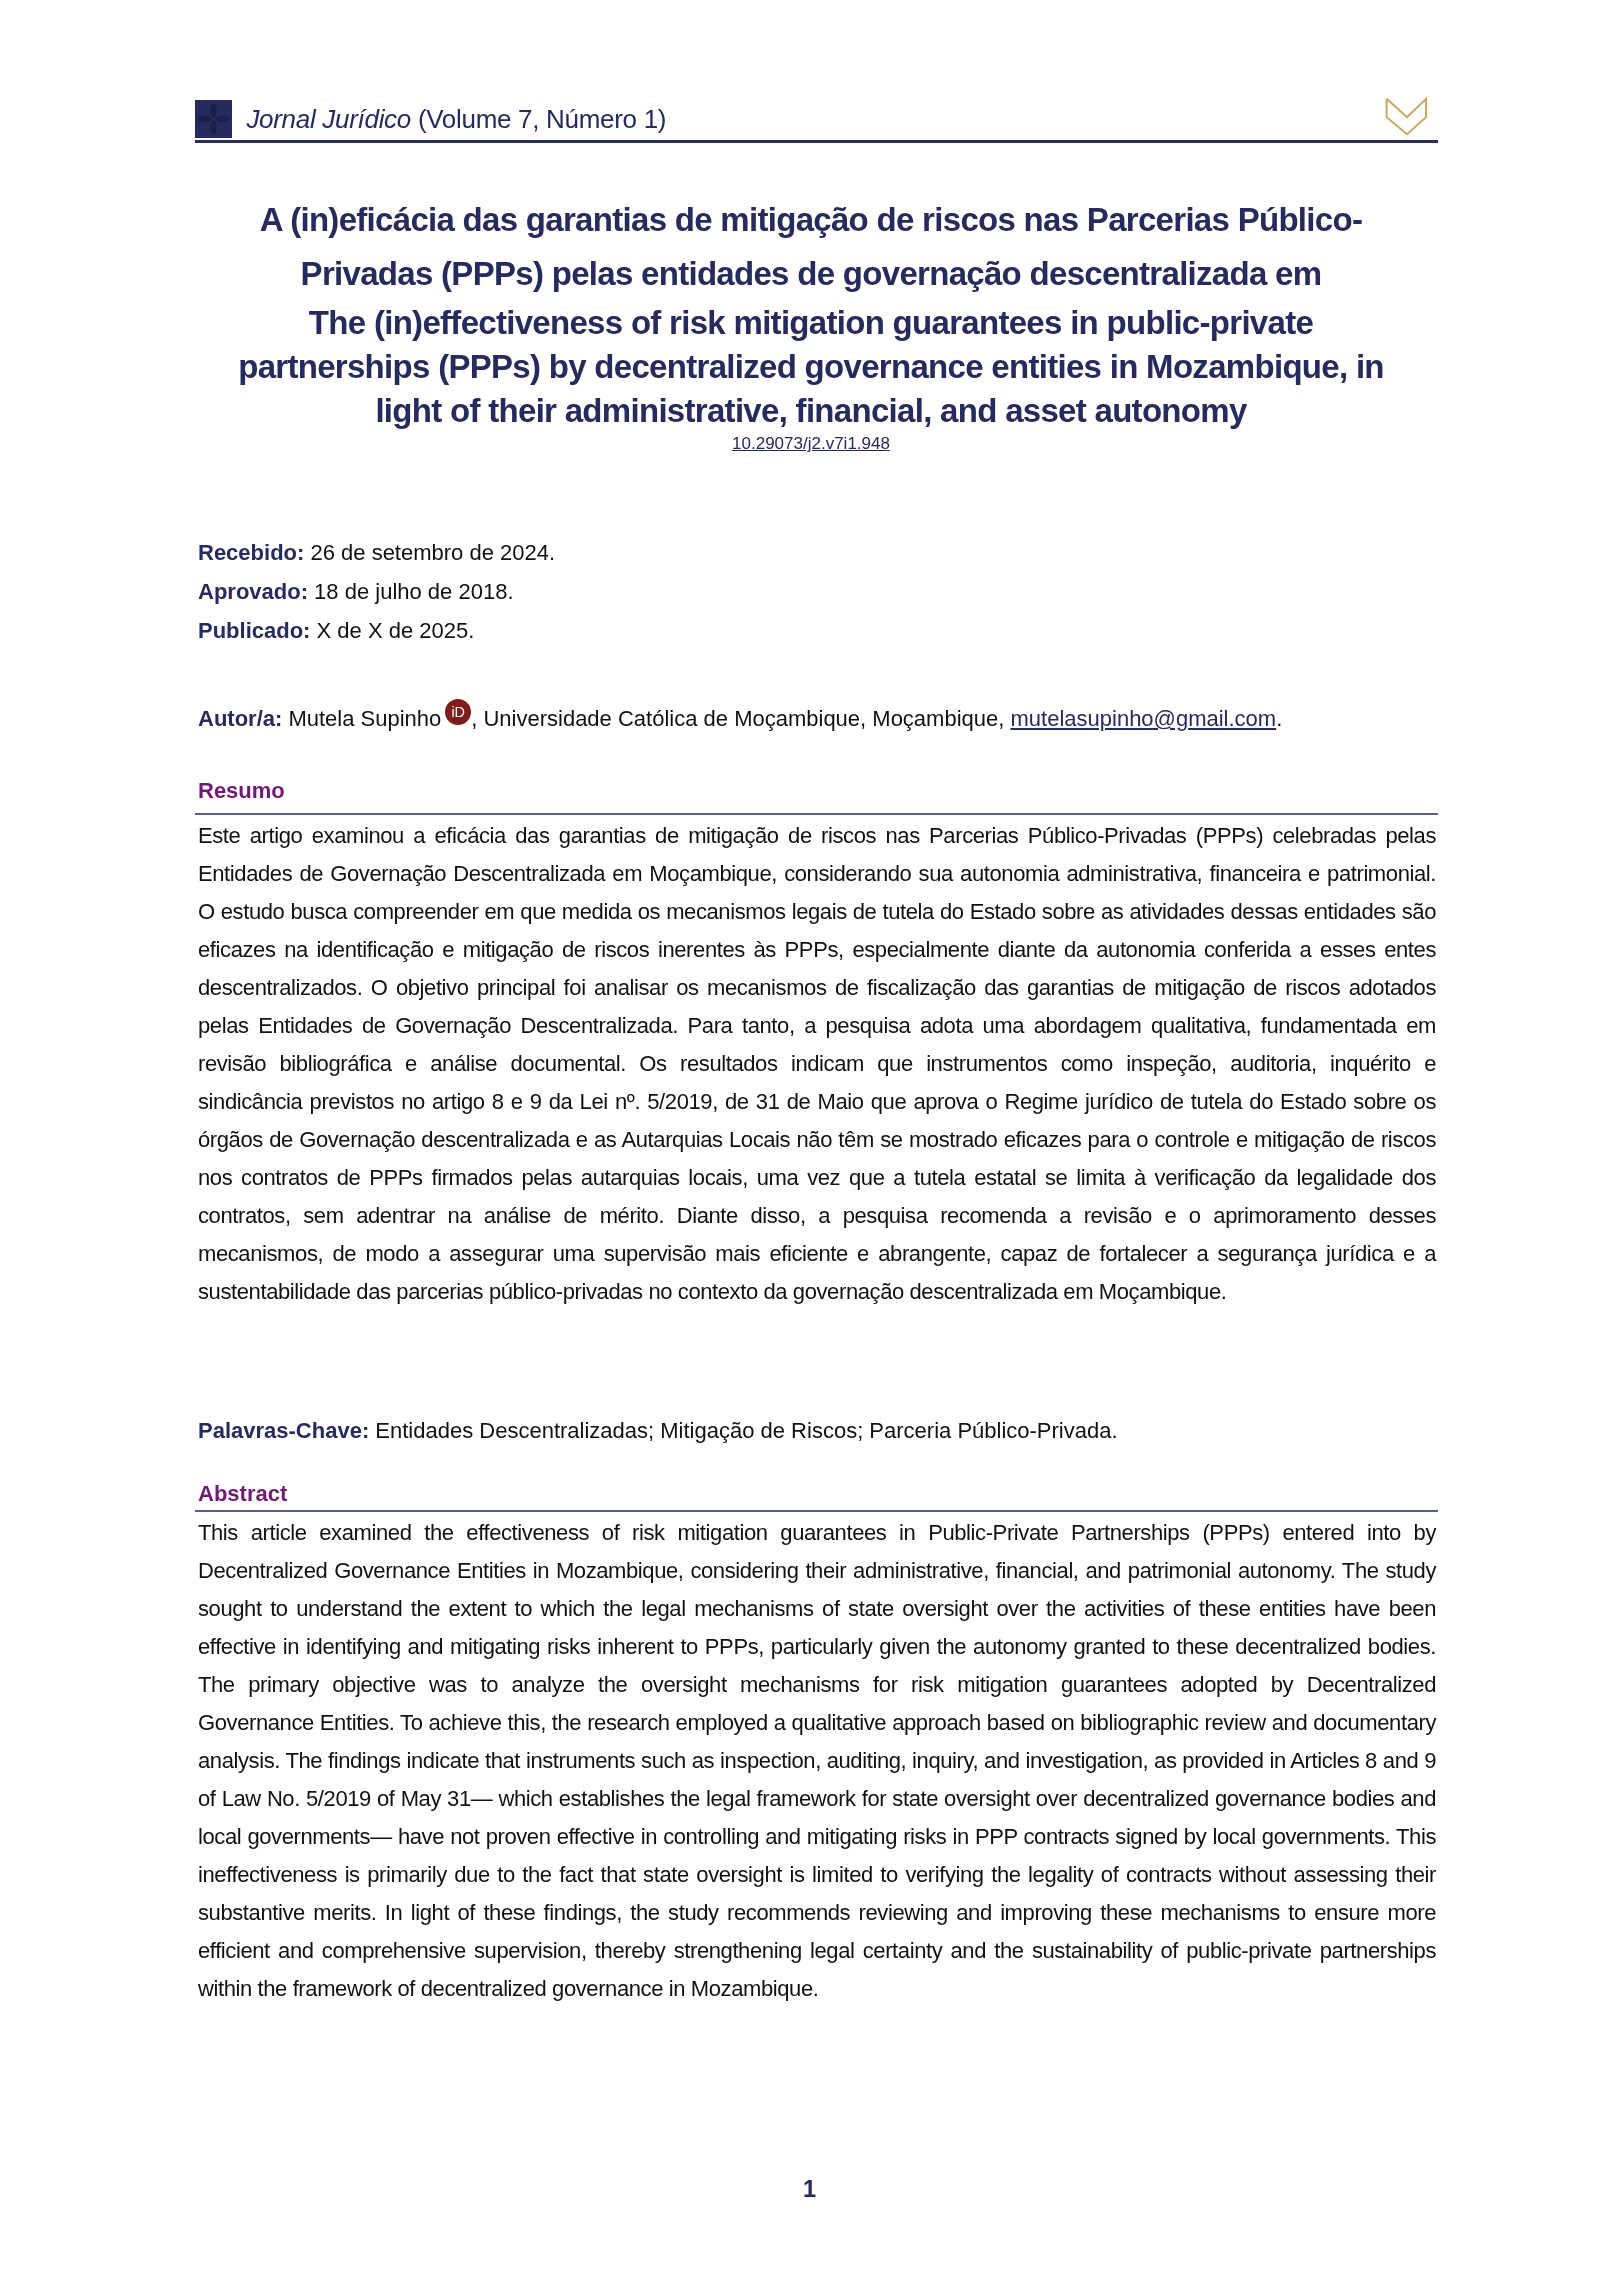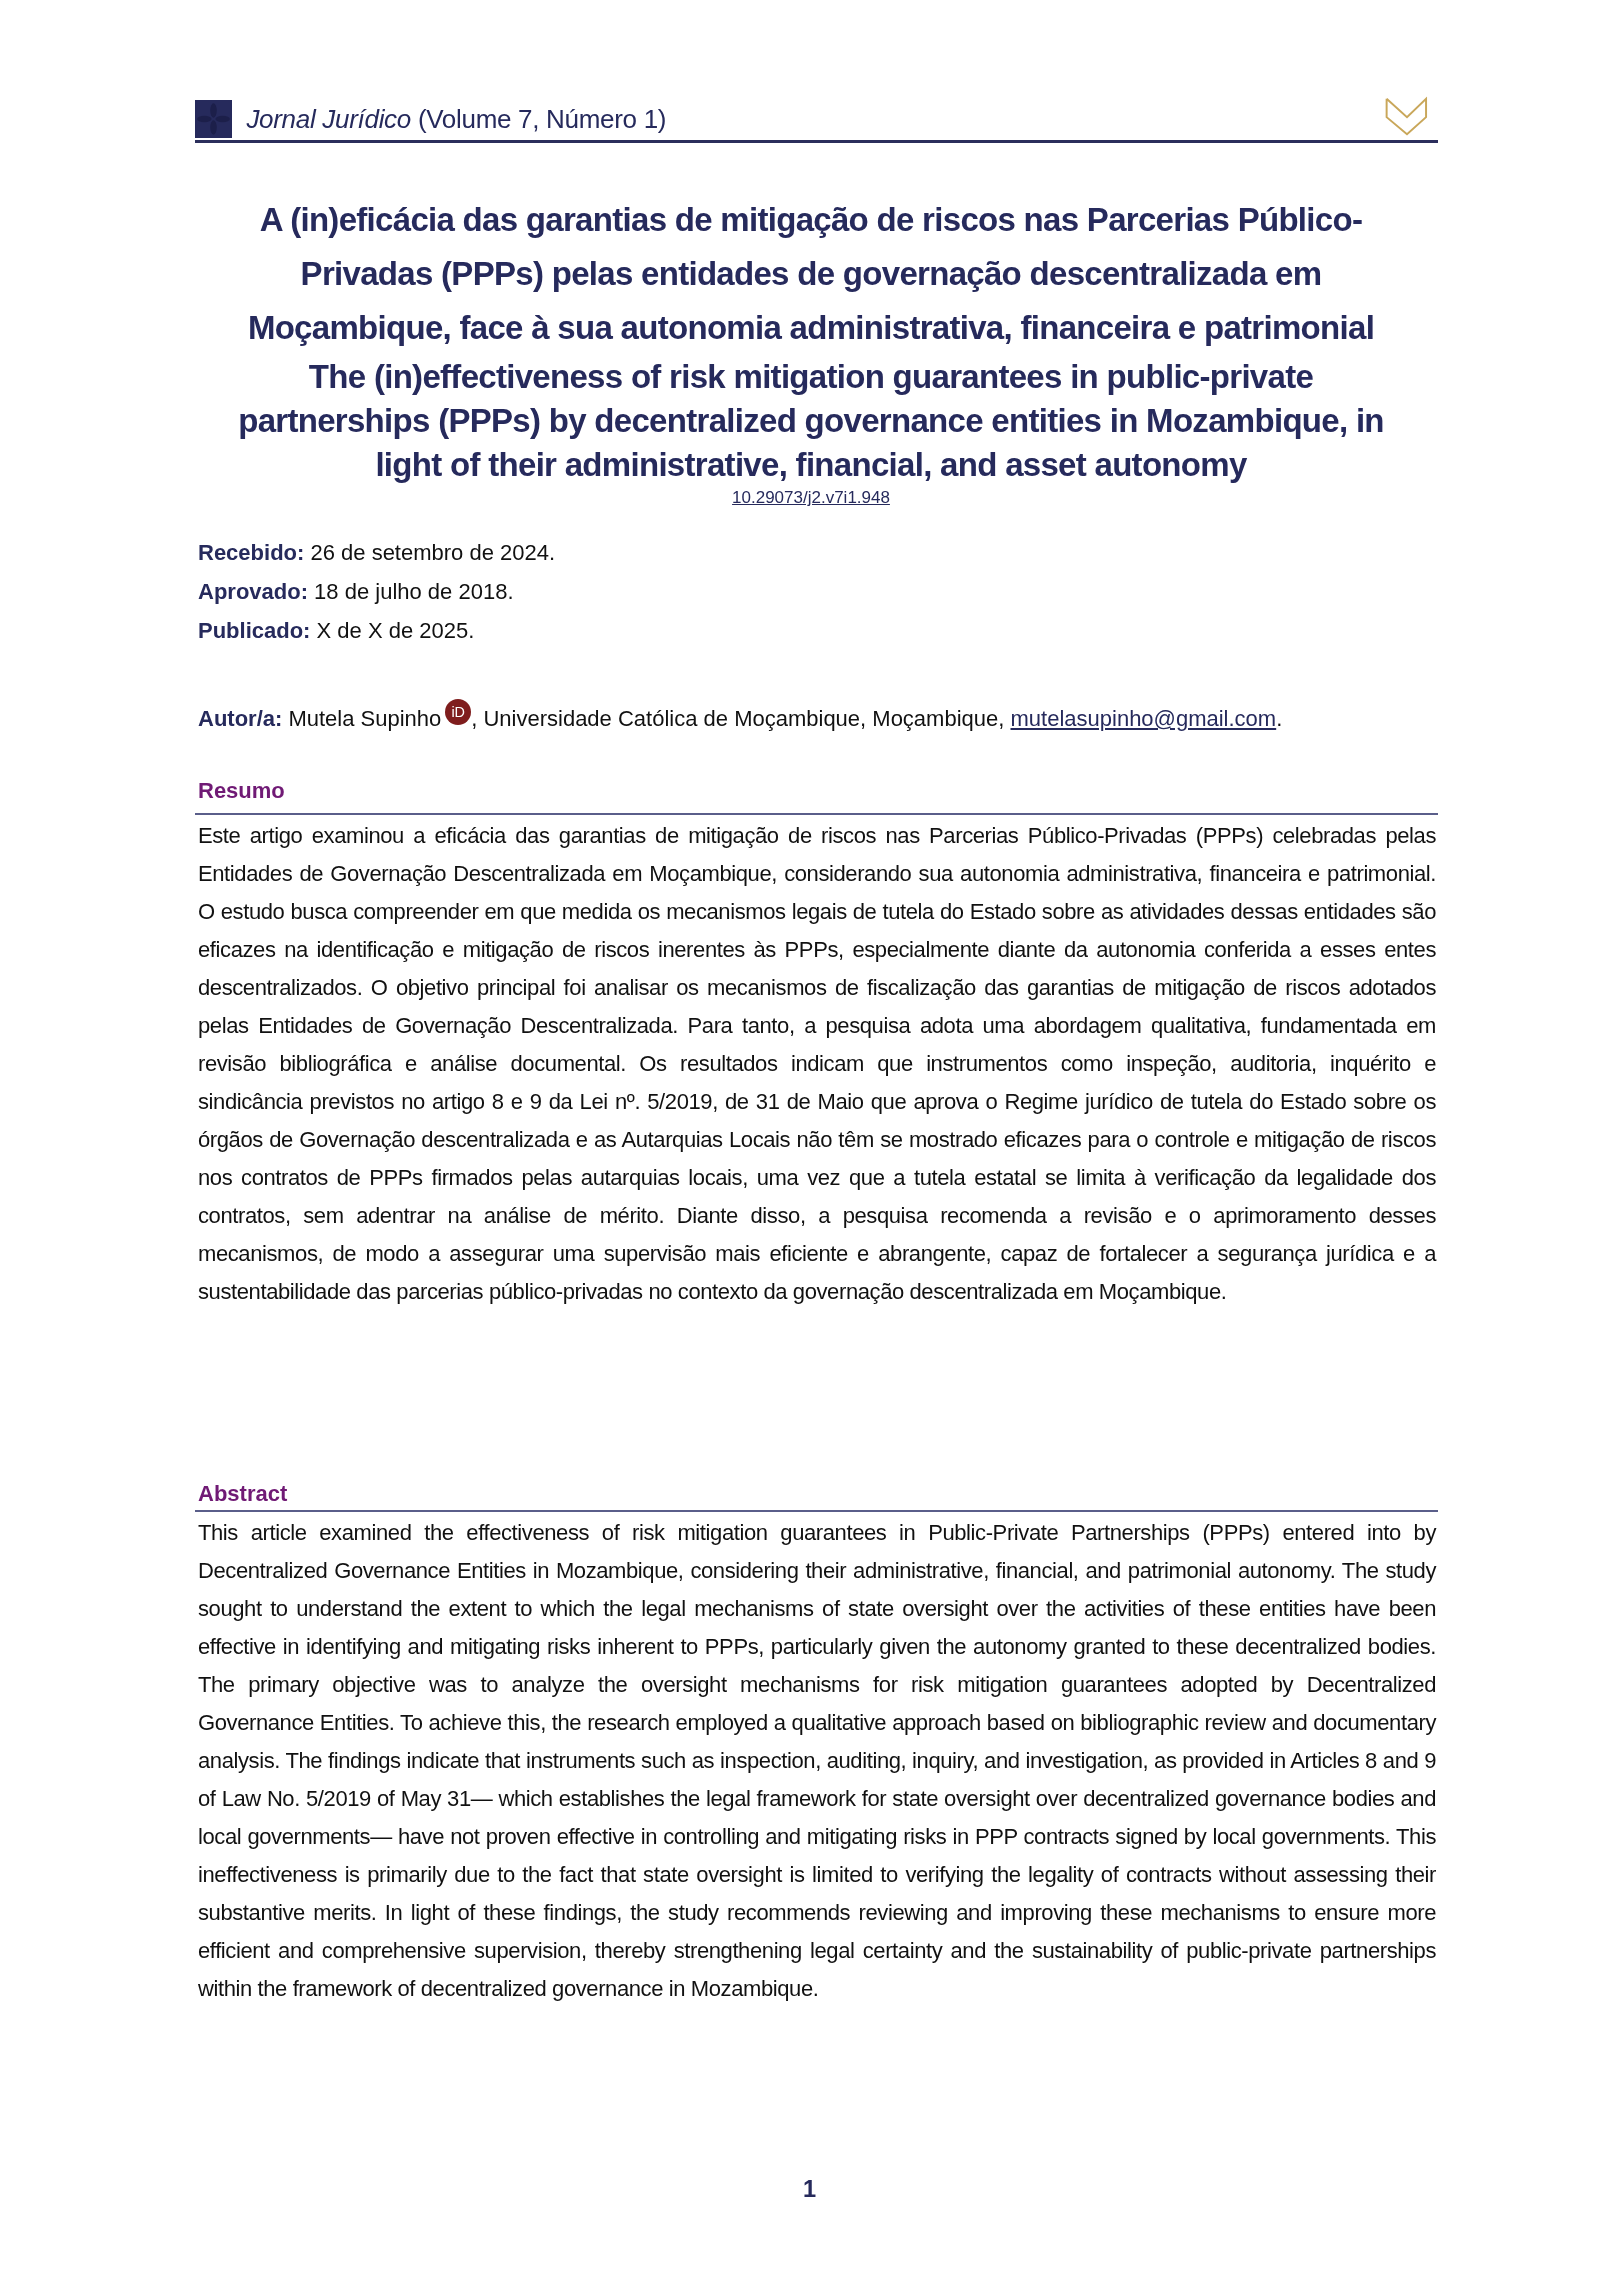--- a/index.html
+++ b/index.html
@@ -50,40 +50,40 @@
     <svg width="46" height="41" viewBox="0 0 70 62">
       <polyline points="4,4 4,32 35,58 64,32 64,4 35,32 4,4" fill="none" stroke="#c9a75a" stroke-width="3" stroke-linejoin="miter"></polyline>
     </svg>
   </div>
   <div class="header-rule"></div>
 
   <div class="title-block">
     <div class="title-pt">
       <div>A (in)eficácia das garantias de mitigação de riscos nas Parcerias Público-</div>
       <div>Privadas (PPPs) pelas entidades de governação descentralizada em</div>
-      <div>Moçambique, face à sua autonomia administrativa, financeira e patrimonial</div>
     </div>
     <div class="title-en">
       <div>The (in)effectiveness of risk mitigation guarantees in public-private</div>
       <div>partnerships (PPPs) by decentralized governance entities in Mozambique, in</div>
       <div>light of their administrative, financial, and asset autonomy</div>
     </div>
     <a class="doi">10.29073/j2.v7i1.948</a>
   </div>
 
   <div class="meta" style="top:540px;"><b>Recebido:</b><span> 26 de setembro de 2024.</span></div>
   <div class="meta" style="top:579px;"><b>Aprovado:</b><span> 18 de julho de 2018.</span></div>
   <div class="meta" style="top:618px;"><b>Publicado:</b><span> X de X de 2025.</span></div>
 
   <div class="meta" style="top:699px;"><b>Autor/a:</b><span> Mutela Supinho</span><span class="orcid">iD</span><span>, Universidade Católica de Moçambique, Moçambique, </span><a class="email">mutelasupinho@gmail.com</a><span>.</span></div>
 
   <div class="section-head" style="top:778px;">Resumo</div>
   <div class="section-rule" style="top:813px;"></div>
   <div class="body-text" style="top:817px;">Este artigo examinou a eficácia das garantias de mitigação de riscos nas Parcerias Público-Privadas (PPPs) celebradas pelas Entidades de Governação Descentralizada em Moçambique, considerando sua autonomia administrativa, financeira e patrimonial. O estudo busca compreender em que medida os mecanismos legais de tutela do Estado sobre as atividades dessas entidades são eficazes na identificação e mitigação de riscos inerentes às PPPs, especialmente diante da autonomia conferida a esses entes descentralizados. O objetivo principal foi analisar os mecanismos de fiscalização das garantias de mitigação de riscos adotados pelas Entidades de Governação Descentralizada. Para tanto, a pesquisa adota uma abordagem qualitativa, fundamentada em revisão bibliográfica e análise documental. Os resultados indicam que instrumentos como inspeção, auditoria, inquérito e sindicância previstos no artigo 8 e 9 da Lei nº. 5/2019, de 31 de Maio que aprova o Regime jurídico de tutela do Estado sobre os órgãos de Governação descentralizada e as Autarquias Locais não têm se mostrado eficazes para o controle e mitigação de riscos nos contratos de PPPs firmados pelas autarquias locais, uma vez que a tutela estatal se limita à verificação da legalidade dos contratos, sem adentrar na análise de mérito. Diante disso, a pesquisa recomenda a revisão e o aprimoramento desses mecanismos, de modo a assegurar uma supervisão mais eficiente e abrangente, capaz de fortalecer a segurança jurídica e a sustentabilidade das parcerias público-privadas no contexto da governação descentralizada em Moçambique.</div>
 
+  <div class="keywords"><b>Palavras-Chave:</b><span> Entidades Descentralizadas; Mitigação de Riscos; Parceria Público-Privada.</span></div>
 
   <div class="section-head" style="top:1481px;">Abstract</div>
   <div class="section-rule" style="top:1510px;"></div>
   <div class="body-text" style="top:1514px;">This article examined the effectiveness of risk mitigation guarantees in Public-Private Partnerships (PPPs) entered into by Decentralized Governance Entities in Mozambique, considering their administrative, financial, and patrimonial autonomy. The study sought to understand the extent to which the legal mechanisms of state oversight over the activities of these entities have been effective in identifying and mitigating risks inherent to PPPs, particularly given the autonomy granted to these decentralized bodies. The primary objective was to analyze the oversight mechanisms for risk mitigation guarantees adopted by Decentralized Governance Entities. To achieve this, the research employed a qualitative approach based on bibliographic review and documentary analysis. The findings indicate that instruments such as inspection, auditing, inquiry, and investigation, as provided in Articles 8 and 9 of Law No. 5/2019 of May 31— which establishes the legal framework for state oversight over decentralized governance bodies and local governments— have not proven effective in controlling and mitigating risks in PPP contracts signed by local governments. This ineffectiveness is primarily due to the fact that state oversight is limited to verifying the legality of contracts without assessing their substantive merits. In light of these findings, the study recommends reviewing and improving these mechanisms to ensure more efficient and comprehensive supervision, thereby strengthening legal certainty and the sustainability of public-private partnerships within the framework of decentralized governance in Mozambique.</div>
 
   <div class="page-num">1</div>
 </div>
 
 
 </body></html>

